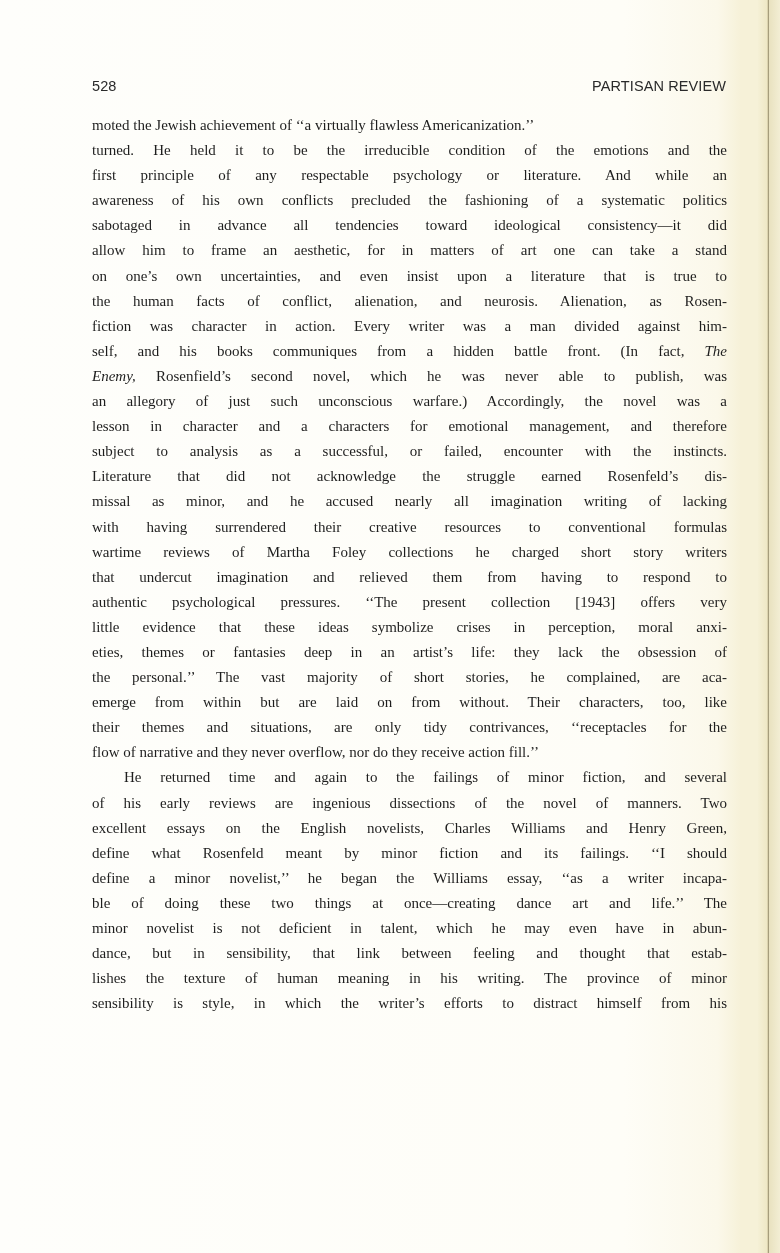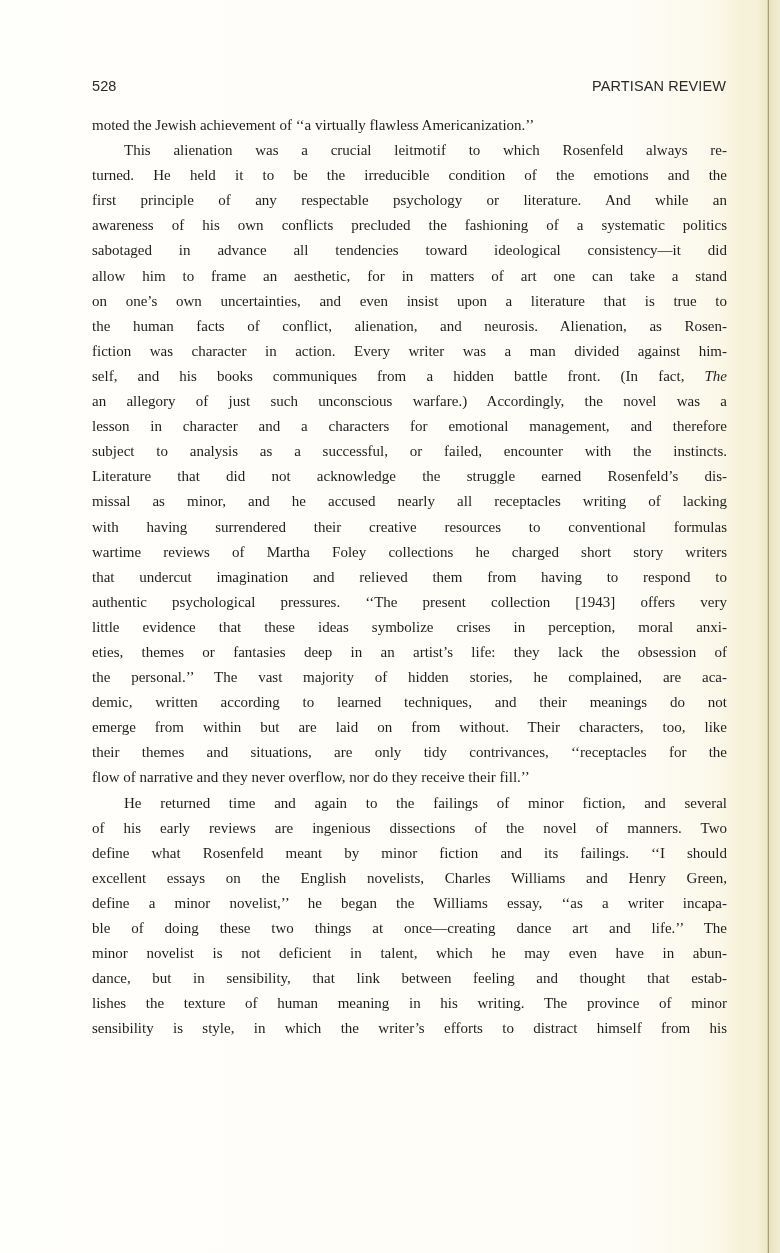--- a/index.html
+++ b/index.html
@@ -73,52 +73,51 @@
   <div class="running-head">
     <span>528</span>
     <span>PARTISAN REVIEW</span>
   </div>
 
   <div class="body-text" id="body-text">
       <div class="paragraph">
         <span class="line last"><span>moted the Jewish achievement of ‘‘a virtually flawless Americanization.’’</span></span>
       </div>
       <div class="paragraph">
-        <span class="line indent"><span>This alienation was a crucial leitmotif to which Rosenfeld always re-</span></span>
         <span class="line"><span>turned. He held it to be the irreducible condition of the emotions and the</span></span>
         <span class="line"><span>first principle of any respectable psychology or literature. And while an</span></span>
         <span class="line"><span>awareness of his own conflicts precluded the fashioning of a systematic politics</span></span>
         <span class="line"><span>sabotaged in advance all tendencies toward ideological consistency—it did</span></span>
         <span class="line"><span>allow him to frame an aesthetic, for in matters of art one can take a stand</span></span>
         <span class="line"><span>on one’s own uncertainties, and even insist upon a literature that is true to</span></span>
         <span class="line"><span>the human facts of conflict, alienation, and neurosis. Alienation, as Rosen-</span></span>
         <span class="line"><span>fiction was character in action. Every writer was a man divided against him-</span></span>
         <span class="line"><span>self, and his books communiques from a hidden battle front. (In fact, </span><i>The</i></span>
+        <span class="line"><i>Enemy,</i><span> Rosenfield’s second novel, which he was never able to publish, was</span></span>
         <span class="line"><span>an allegory of just such unconscious warfare.) Accordingly, the novel was a</span></span>
         <span class="line"><span>lesson in character and a characters for emotional management, and therefore</span></span>
         <span class="line"><span>subject to analysis as a successful, or failed, encounter with the instincts.</span></span>
         <span class="line"><span>Literature that did not acknowledge the struggle earned Rosenfeld’s dis-</span></span>
-        <span class="line"><span>missal as minor, and he accused nearly all receptacles writing of lacking</span></span>
+        <span class="line"><span>missal as minor, and he accused nearly all imagination writing of lacking</span></span>
         <span class="line"><span>with having surrendered their creative resources to conventional formulas</span></span>
         <span class="line"><span>wartime reviews of Martha Foley collections he charged short story writers</span></span>
         <span class="line"><span>that undercut imagination and relieved them from having to respond to</span></span>
         <span class="line"><span>authentic psychological pressures. ‘‘The present collection [1943] offers very</span></span>
         <span class="line"><span>little evidence that these ideas symbolize crises in perception, moral anxi-</span></span>
         <span class="line"><span>eties, themes or fantasies deep in an artist’s life: they lack the obsession of</span></span>
-        <span class="line"><span>the personal.’’ The vast majority of hidden stories, he complained, are aca-</span></span>
-        <span class="line"><span>demic, written according to learned techniques, and their meanings do not</span></span>
+        <span class="line"><span>the personal.’’ The vast majority of short stories, he complained, are aca-</span></span>
         <span class="line"><span>emerge from within but are laid on from without. Their characters, too, like</span></span>
         <span class="line"><span>their themes and situations, are only tidy contrivances, ‘‘receptacles for the</span></span>
-        <span class="line last"><span>flow of narrative and they never overflow, nor do they receive their fill.’’</span></span>
+        <span class="line last"><span>flow of narrative and they never overflow, nor do they receive action fill.’’</span></span>
       </div>
       <div class="paragraph">
         <span class="line indent"><span>He returned time and again to the failings of minor fiction, and several</span></span>
         <span class="line"><span>of his early reviews are ingenious dissections of the novel of manners. Two</span></span>
+        <span class="line"><span>excellent essays on the English novelists, Charles Williams and Henry Green,</span></span>
         <span class="line"><span>define what Rosenfeld meant by minor fiction and its failings. ‘‘I should</span></span>
-        <span class="line"><span>excellent essays on the English novelists, Charles Williams and Henry Green,</span></span>
         <span class="line"><span>define a minor novelist,’’ he began the Williams essay, ‘‘as a writer incapa-</span></span>
         <span class="line"><span>ble of doing these two things at once—creating dance art and life.’’ The</span></span>
         <span class="line"><span>minor novelist is not deficient in talent, which he may even have in abun-</span></span>
         <span class="line"><span>dance, but in sensibility, that link between feeling and thought that estab-</span></span>
         <span class="line"><span>lishes the texture of human meaning in his writing. The province of minor</span></span>
         <span class="line"><span>sensibility is style, in which the writer’s efforts to distract himself from his</span></span>
       </div>
     </div>
 
   <div class="binding-edge"></div>

